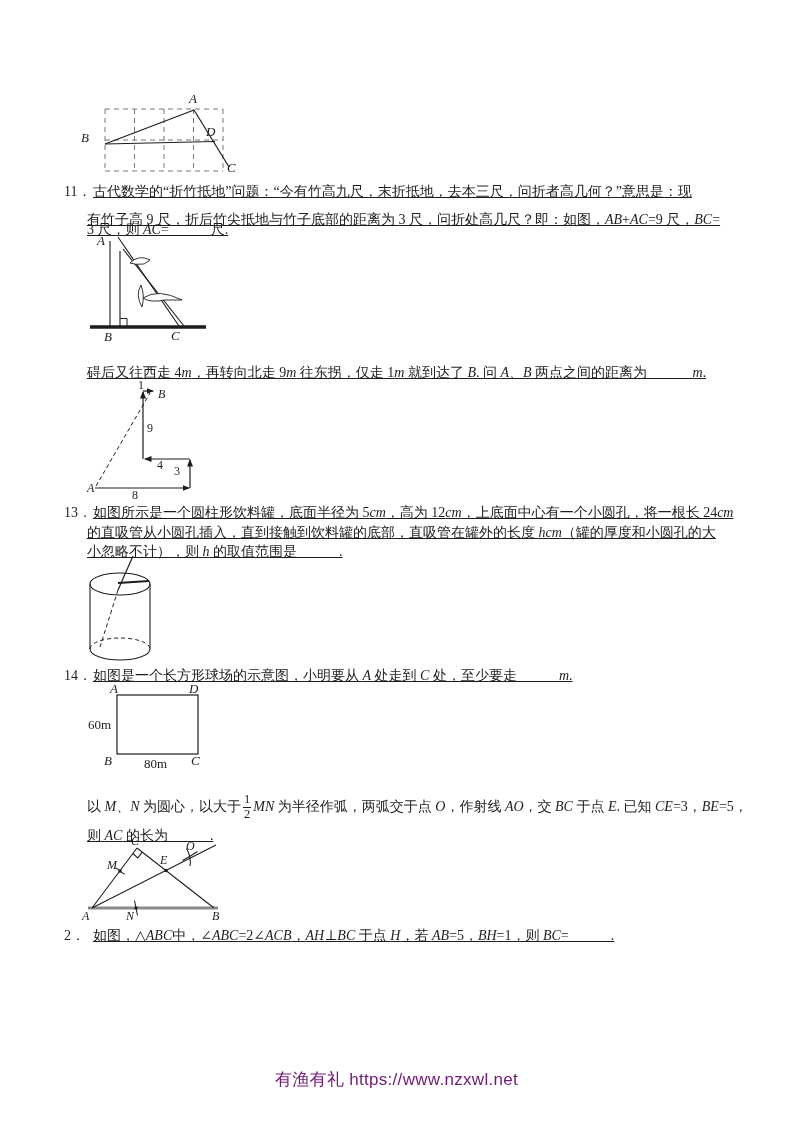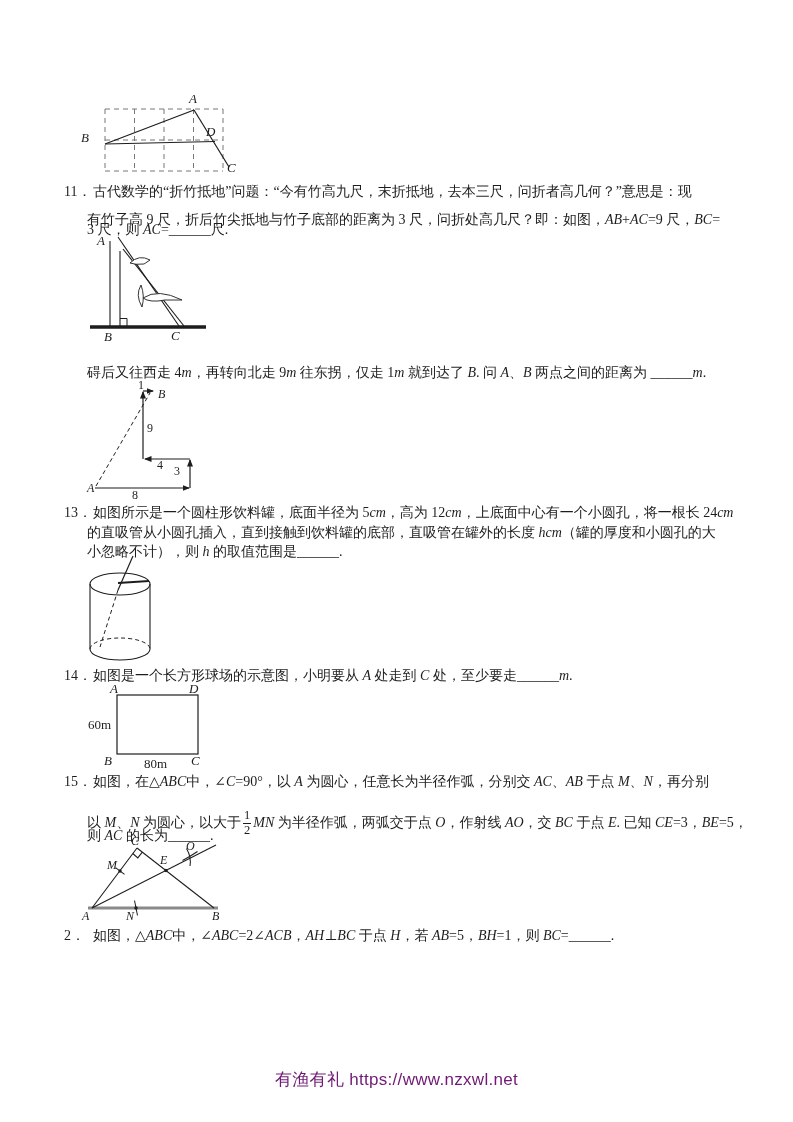--- a/index.html
+++ b/index.html
@@ -1,28 +1,28 @@
 <!DOCTYPE html>
 <html><head>
 <meta charset="utf-8">
 <style>
   html,body{margin:0;padding:0;background:#ffffff;}
   .page{position:relative;width:793px;height:1122px;background:#fff;overflow:hidden;
         font-family:"Liberation Serif","DejaVu Serif",serif;color:#1d1d1d;}
-  .tline{position:absolute;font-size:14px;line-height:19px;white-space:nowrap;}
+  .tline{position:absolute;font-size:14px;line-height:19px;white-space:nowrap;text-decoration:underline;}
   .qnum{display:inline-block;width:29px;}
   i{font-style:italic;}
   svg{position:absolute;overflow:visible;}
   svg text{font-family:"Liberation Serif","DejaVu Serif",serif;fill:#1d1d1d;}
   .lbl{font-style:italic;font-size:13px;}
   .lbl-sm{font-style:italic;font-size:12px;}
   .num{font-size:12px;}
   .dim{font-size:13px;}
   .frac-row{position:absolute;left:87px;top:791px;height:32px;display:flex;align-items:center;
-            font-size:14px;white-space:nowrap;margin-top:16px;}
+            font-size:14px;white-space:nowrap;}
   .frac{display:inline-flex;flex-direction:column;align-items:center;font-size:12.5px;
         line-height:1.1;margin:0 2px;}
   .frac .den{border-top:1.2px solid #1d1d1d;padding:0 1px;}
   .footer{position:absolute;top:1068px;left:0;width:100%;text-align:center;
           font-family:"Liberation Sans","DejaVu Sans",sans-serif;
           font-size:17px;letter-spacing:.3px;color:#701a75;}
 </style>
 </head>
 <body>
 
@@ -120,21 +120,20 @@
   <svg style="left:85px;top:683px" width="130" height="92" viewBox="85 683 130 92">
     <rect x="117" y="695" width="81" height="59" fill="none" stroke="#1d1d1d" stroke-width="1.2"></rect>
     <text class="lbl" x="110" y="693">A</text>
     <text class="lbl" x="189" y="693">D</text>
     <text class="lbl" x="104" y="765">B</text>
     <text class="lbl" x="191" y="765">C</text>
     <text class="dim" x="88" y="729">60m</text>
     <text class="dim" x="144" y="768">80m</text>
   </svg>
 
-  <div class="tline" style="left:64px;top:772px"><span class="qnum">15．</span><span>如图，在△<i>ABC</i>中，∠<i>C</i>=90°，以 <i>A</i> 为圆心，任意长为半径作弧，分别交 <i>AC</i>、<i>AB</i> 于点 <i>M</i>、<i>N</i>，再分别</span></div>
   <div class="frac-row">
     <span>以 <i>M</i>、<i>N</i> 为圆心，以大于</span>
     <span class="frac">
       <span class="numr">1</span>
       <span class="den">2</span>
     </span>
     <span><i>MN</i> 为半径作弧，两弧交于点 <i>O</i>，作射线 <i>AO</i>，交 <i>BC</i> 于点 <i>E</i>. 已知 <i>CE</i>=3，<i>BE</i>=5，</span>
   </div>
   <div class="tline" style="left:87px;top:826px">则 <i>AC</i> 的长为______.</div>
 

